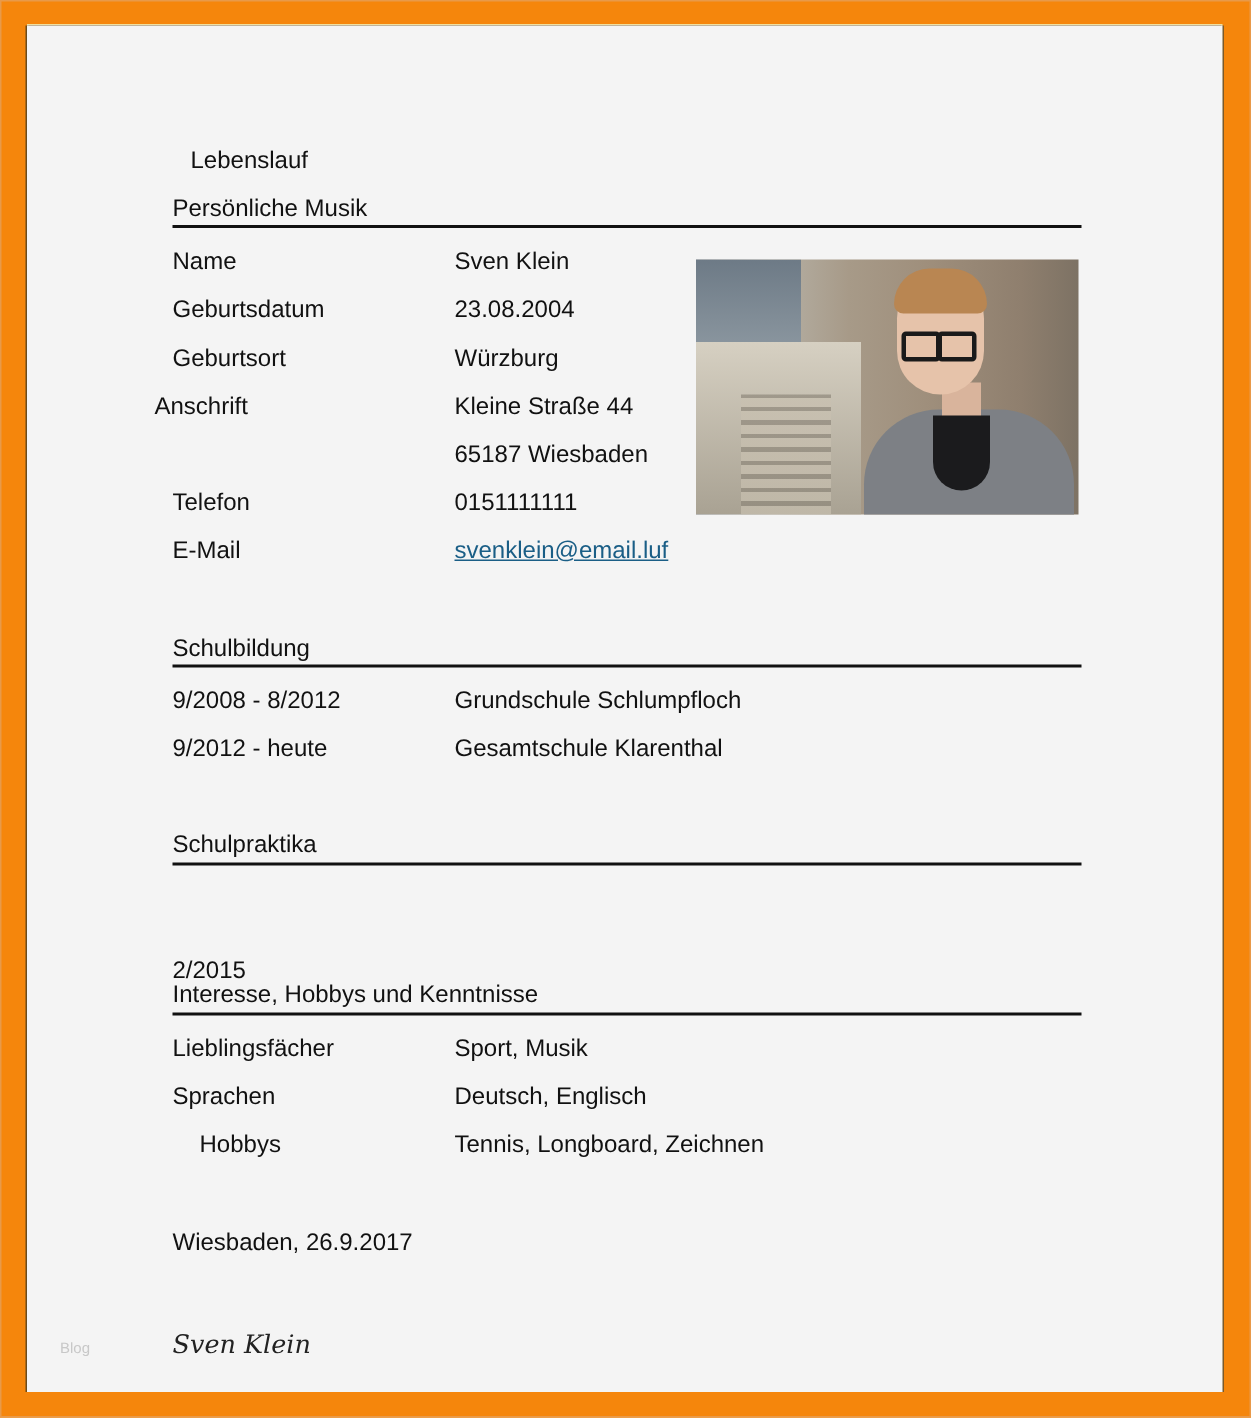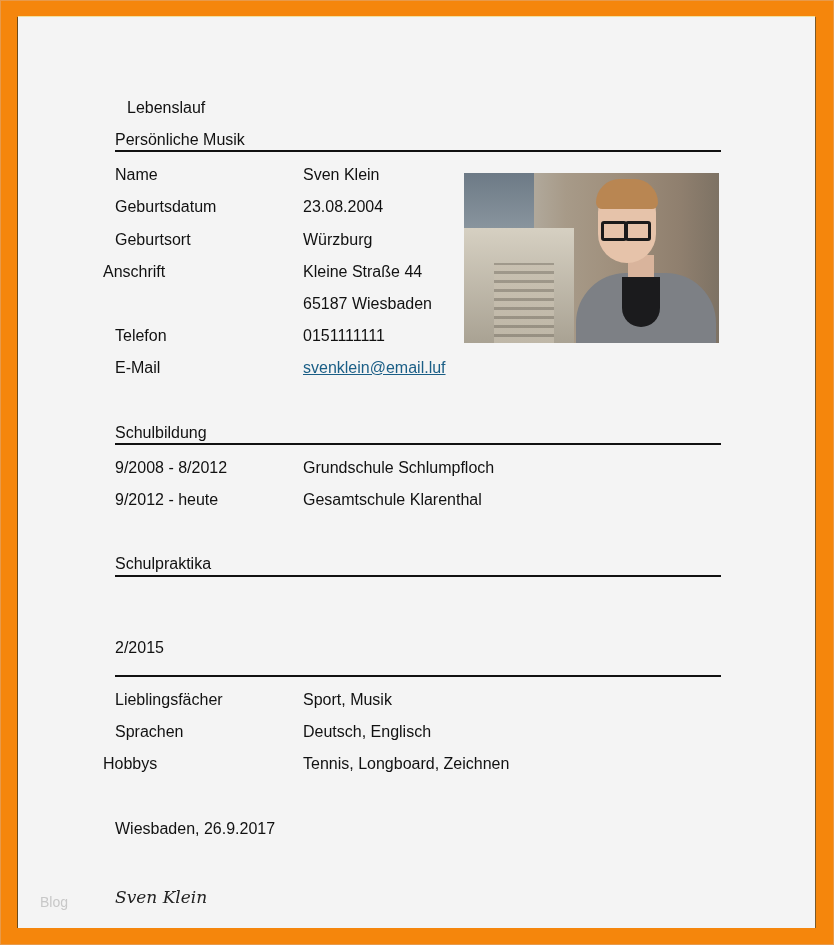--- a/index.html
+++ b/index.html
@@ -26,21 +26,21 @@
   .photo .bld3 { position:absolute; left:30px; top:90px; width:60px; height:80px; background:repeating-linear-gradient(0deg,#c8c0b0 0 6px,#8e877a 6px 9px); opacity:.7; }
   .photo .body { position:absolute; left:112px; top:100px; width:140px; height:80px; border-radius:50px 50px 0 0; background:#7d8085; }
   .photo .shirt { position:absolute; left:158px; top:104px; width:38px; height:50px; background:#1b1b1d; border-radius:0 0 20px 20px; }
   .photo .neck { position:absolute; left:164px; top:82px; width:26px; height:26px; background:#d9b49c; }
   .photo .face { position:absolute; left:134px; top:14px; width:58px; height:76px; border-radius:26px 26px 30px 30px; background:#e6c3aa; }
   .photo .hair { position:absolute; left:132px; top:6px; width:62px; height:30px; border-radius:30px 30px 8px 8px; background:#b98652; }
   .photo .glass1 { position:absolute; left:137px; top:48px; width:20px; height:14px; border:3px solid #1a1a1a; border-radius:3px; }
   .photo .glass2 { position:absolute; left:161px; top:48px; width:20px; height:14px; border:3px solid #1a1a1a; border-radius:3px; }
   .link { color:#1a5e86; text-decoration:underline; }
   .signature { position:absolute; font-family:"DejaVu Serif", serif; font-style:italic; font-size:17px; color:#222; }
-  .watermark { position:absolute; font-size:14px; color:#c8c8c8; }
+  .watermark { position:absolute; font-size:10px; color:#c8c8c8; }
 </style>
 </head>
 <body>
 
 <div class="frame"></div>
 <div class="page">
 
   <div class="txt" style="left:109px;top:82px;">Lebenslauf</div>
 
   <div class="txt" style="left:97px;top:114px;">Persönliche Musik</div>
@@ -77,25 +77,26 @@
   <div class="rule" style="top:426px;"></div>
   <div class="txt" style="left:97px;top:442px;">9/2008 - 8/2012</div>
   <div class="txt" style="left:285px;top:442px;">Grundschule Schlumpfloch</div>
   <div class="txt" style="left:97px;top:474px;">9/2012 - heute</div>
   <div class="txt" style="left:285px;top:474px;">Gesamtschule Klarenthal</div>
 
   <div class="txt" style="left:97px;top:538px;">Schulpraktika</div>
   <div class="rule" style="top:558px;"></div>
   <div class="txt" style="left:97px;top:574px;margin-top:48px;">2/2015</div>
 
+  <div class="txt" style="left:97px;top:638px;">Interesse, Hobbys und Kenntnisse</div>
   <div class="rule" style="top:658px;"></div>
   <div class="txt" style="left:97px;top:674px;">Lieblingsfächer</div>
   <div class="txt" style="left:285px;top:674px;">Sport, Musik</div>
   <div class="txt" style="left:97px;top:706px;">Sprachen</div>
   <div class="txt" style="left:285px;top:706px;">Deutsch, Englisch</div>
-  <div class="txt" style="left:85px;top:738px;text-align:center;">Hobbys</div>
+  <div class="txt" style="left:115px;top:738px;text-align:center;">Hobbys</div>
   <div class="txt" style="left:285px;top:738px;">Tennis, Longboard, Zeichnen</div>
 
   <div class="txt" style="left:97px;top:803px;">Wiesbaden, 26.9.2017</div>
 
   <div class="watermark" style="left:22px;top:877px;">Blog</div>
   <div class="signature" style="left:97px;top:870px;">Sven Klein</div>
 </div>
 
 </body></html>

